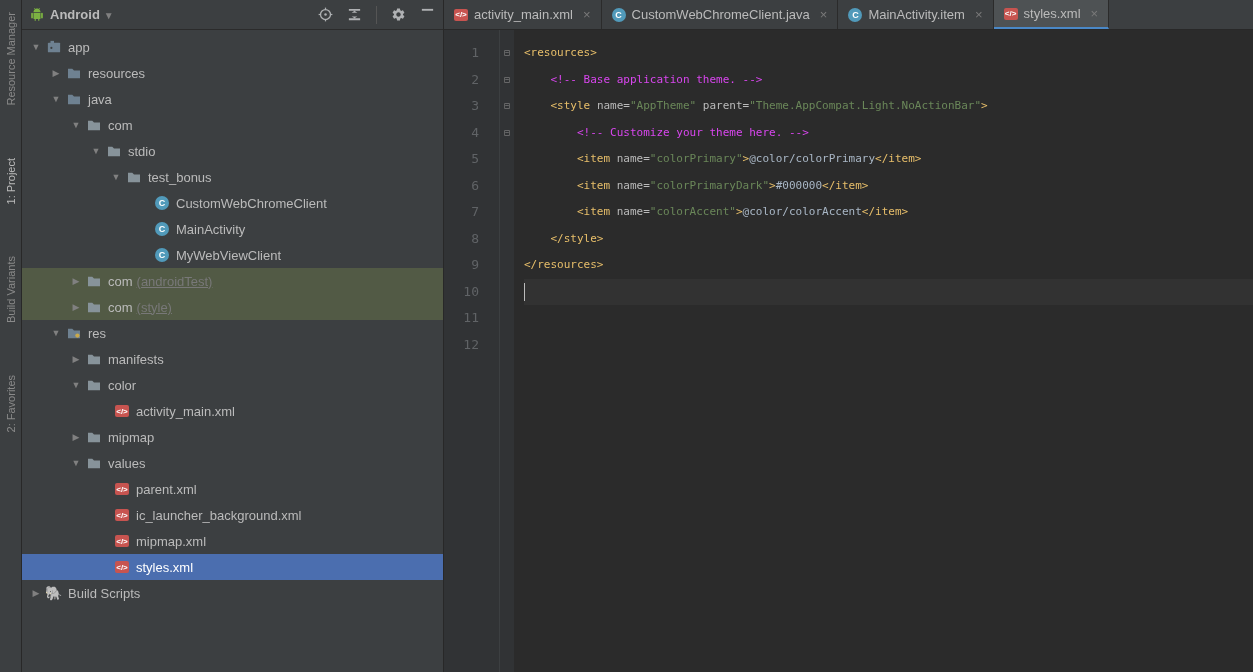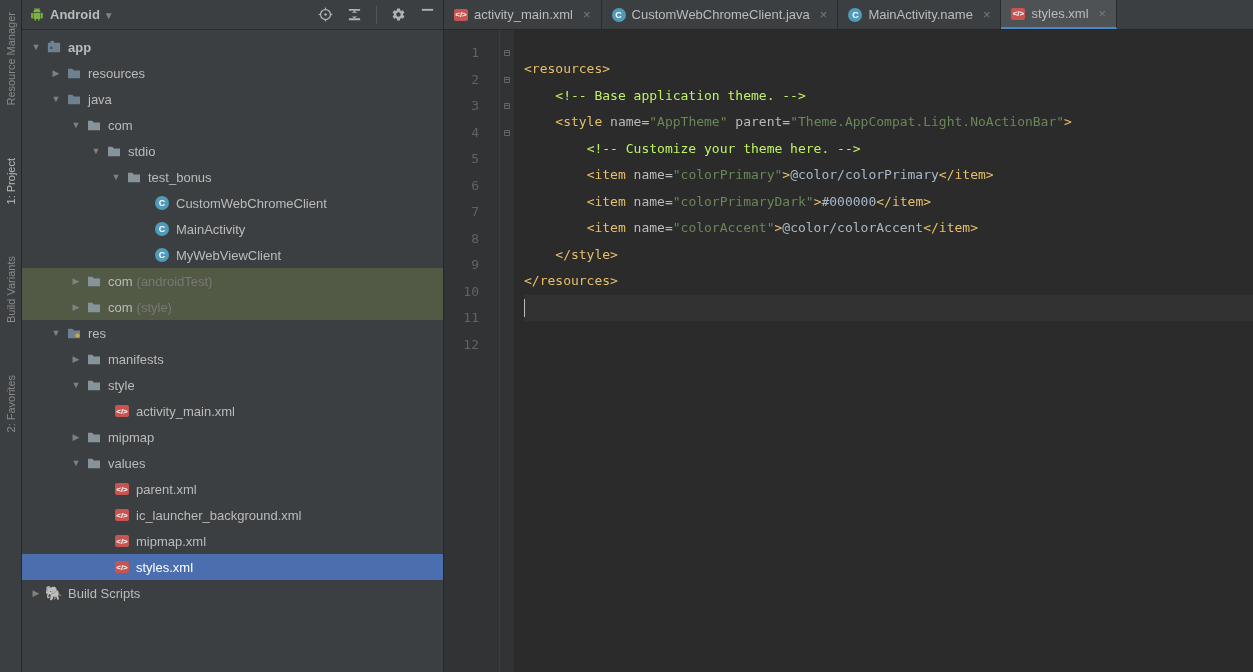--- a/index.html
+++ b/index.html
@@ -59,21 +59,21 @@
   display:flex; align-items:center; height:26px;
   padding-left:6px; cursor:pointer; white-space:nowrap;
   color:#bbbbbb;
 }
 .tree-row.selected { background:#4b6eaf; color:#fff; }
 .tree-row.highlighted { background:#525a45; }
 .arrow { width:12px; text-align:center; color:#808080; font-size:9px; }
 .arrow.blank { visibility:hidden; }
 .tree-icon { width:16px; height:16px; margin:0 4px; display:inline-flex; align-items:center; justify-content:center; }
 .tree-label { padding-left:2px; }
-.muted { color:#787878; margin-left:4px; }
+.muted { color:#787878; margin-left:4px;text-decoration:underline; }
 .folder-icon { fill:#6e8191; }
 .pkg-icon { fill:#87939a; }
 .java-icon { background:#519aba; border-radius:50%; width:14px; height:14px; color:#fff; font-size:9px; font-weight:bold; display:inline-flex; align-items:center; justify-content:center; }
 .xml-icon { background:#c75450; color:#fff; width:14px; height:12px; border-radius:2px; font-size:8px; font-weight:bold; display:inline-flex; align-items:center; justify-content:center; }
 .mod-icon { fill:#6e8191; }
 .gradle-el { color:#7a7a7a; font-size:14px; }
 
 .editor-area { flex:1; display:flex; flex-direction:column; background:#2b2b2b; }
 .tabs {
   height:30px; background:#3c3f41; display:flex; align-items:stretch;
@@ -91,28 +91,28 @@
   width:56px; background:#313335; border-right:1px solid #3c3f41;
   text-align:right; padding:10px 20px 0 0;
   color:#606366; font-family:Consolas,monospace; font-size:13px; line-height:26.5px;
 }
 .foldcol {
   width:14px; background:#313335; padding-top:10px;
   font-family:Consolas,monospace; font-size:10px; color:#777; line-height:26.5px;
   text-align:center;
 }
 .code {
-  flex:1; padding:26px 0 0 10px;
-  font-family:Consolas,Menlo,monospace; font-size:13px; line-height:26.5px;
+  flex:1; padding:10px 0 0 10px;
+  font-family:Consolas,Menlo,monospace; font-size:11px; line-height:26.5px;
   color:#a9b7c6; white-space:pre;
 }
 .tok-tag { color:#e8bf6a; }
 .tok-attr { color:#bababa; }
 .tok-str { color:#6a8759; }
-.tok-comment { color:#bef264; }
+.tok-comment { color:#d946ef; }
 .current-line { background:#323232; display:inline-block; width:100%; }
 .caret { display:inline-block; width:1px; height:18px; background:#bbbbbb; vertical-align:middle; }
 </style>
 </head>
 <body>
 
 <div class="left-rail">
   <div class="rail-tab">Resource Manager</div>
   <div class="rail-tab active">1: Project</div>
   <div class="rail-tab">Build Variants</div>
@@ -150,21 +150,21 @@
   <div class="tree">
     <div class="tree-row" style="padding-left:8px">
         <span class="arrow">▼</span>
         <span class="tree-icon">
           <svg class="mod-icon" width="14" height="14" viewBox="0 0 16 16">
             <rect x="1" y="3" width="14" height="11" rx="1" fill="#6e8191"></rect>
             <rect x="4" y="1" width="4" height="3" fill="#6e8191"></rect>
             <circle cx="5" cy="9" r="1.2" fill="#3c3f41"></circle>
           </svg>
         </span>
-        <span class="tree-label" style="font-weight:bold">app</span>
+        <span class="tree-label" style="font-weight:normal">app</span>
       </div>
     <div class="tree-row" style="padding-left:28px">
         <span class="arrow">▶</span>
         <span class="tree-icon">
           <svg width="14" height="12" viewBox="0 0 16 14">
             <path class="folder-icon" d="M1 2h5l2 2h7v9H1z"></path>
           </svg>
         </span>
         <span class="tree-label">resources</span>
       </div>
@@ -264,21 +264,21 @@
         </span>
         <span class="tree-label">manifests</span>
       </div>
     <div class="tree-row" style="padding-left:48px">
         <span class="arrow">▼</span>
         <span class="tree-icon">
           <svg width="14" height="12" viewBox="0 0 16 14">
             <path class="pkg-icon" d="M1 2h5l2 2h7v9H1z"></path>
           </svg>
         </span>
-        <span class="tree-label">style</span>
+        <span class="tree-label">color</span>
       </div>
     <div class="tree-row" style="padding-left:76px">
         <span class="arrow blank">▶</span>
         <span class="tree-icon">
           <span class="xml-icon">&lt;/&gt;</span>
         </span>
         <span class="tree-label">activity_main.xml</span>
       </div>
     <div class="tree-row" style="padding-left:48px">
         <span class="arrow">▶</span>
@@ -341,21 +341,21 @@
         <span>activity_main.xml</span>
         <span class="close">×</span>
       </div>
     <div class="tab">
         <span class="java-icon">C</span>
         <span>CustomWebChromeClient.java</span>
         <span class="close">×</span>
       </div>
     <div class="tab">
         <span class="java-icon">C</span>
-        <span>MainActivity.name</span>
+        <span>MainActivity.item</span>
         <span class="close">×</span>
       </div>
     <div class="tab active">
         <span class="xml-icon">&lt;/&gt;</span>
         <span>styles.xml</span>
         <span class="close">×</span>
       </div>
   </div>
   <div class="editor-body">
     <div class="gutter" id="gutter">

